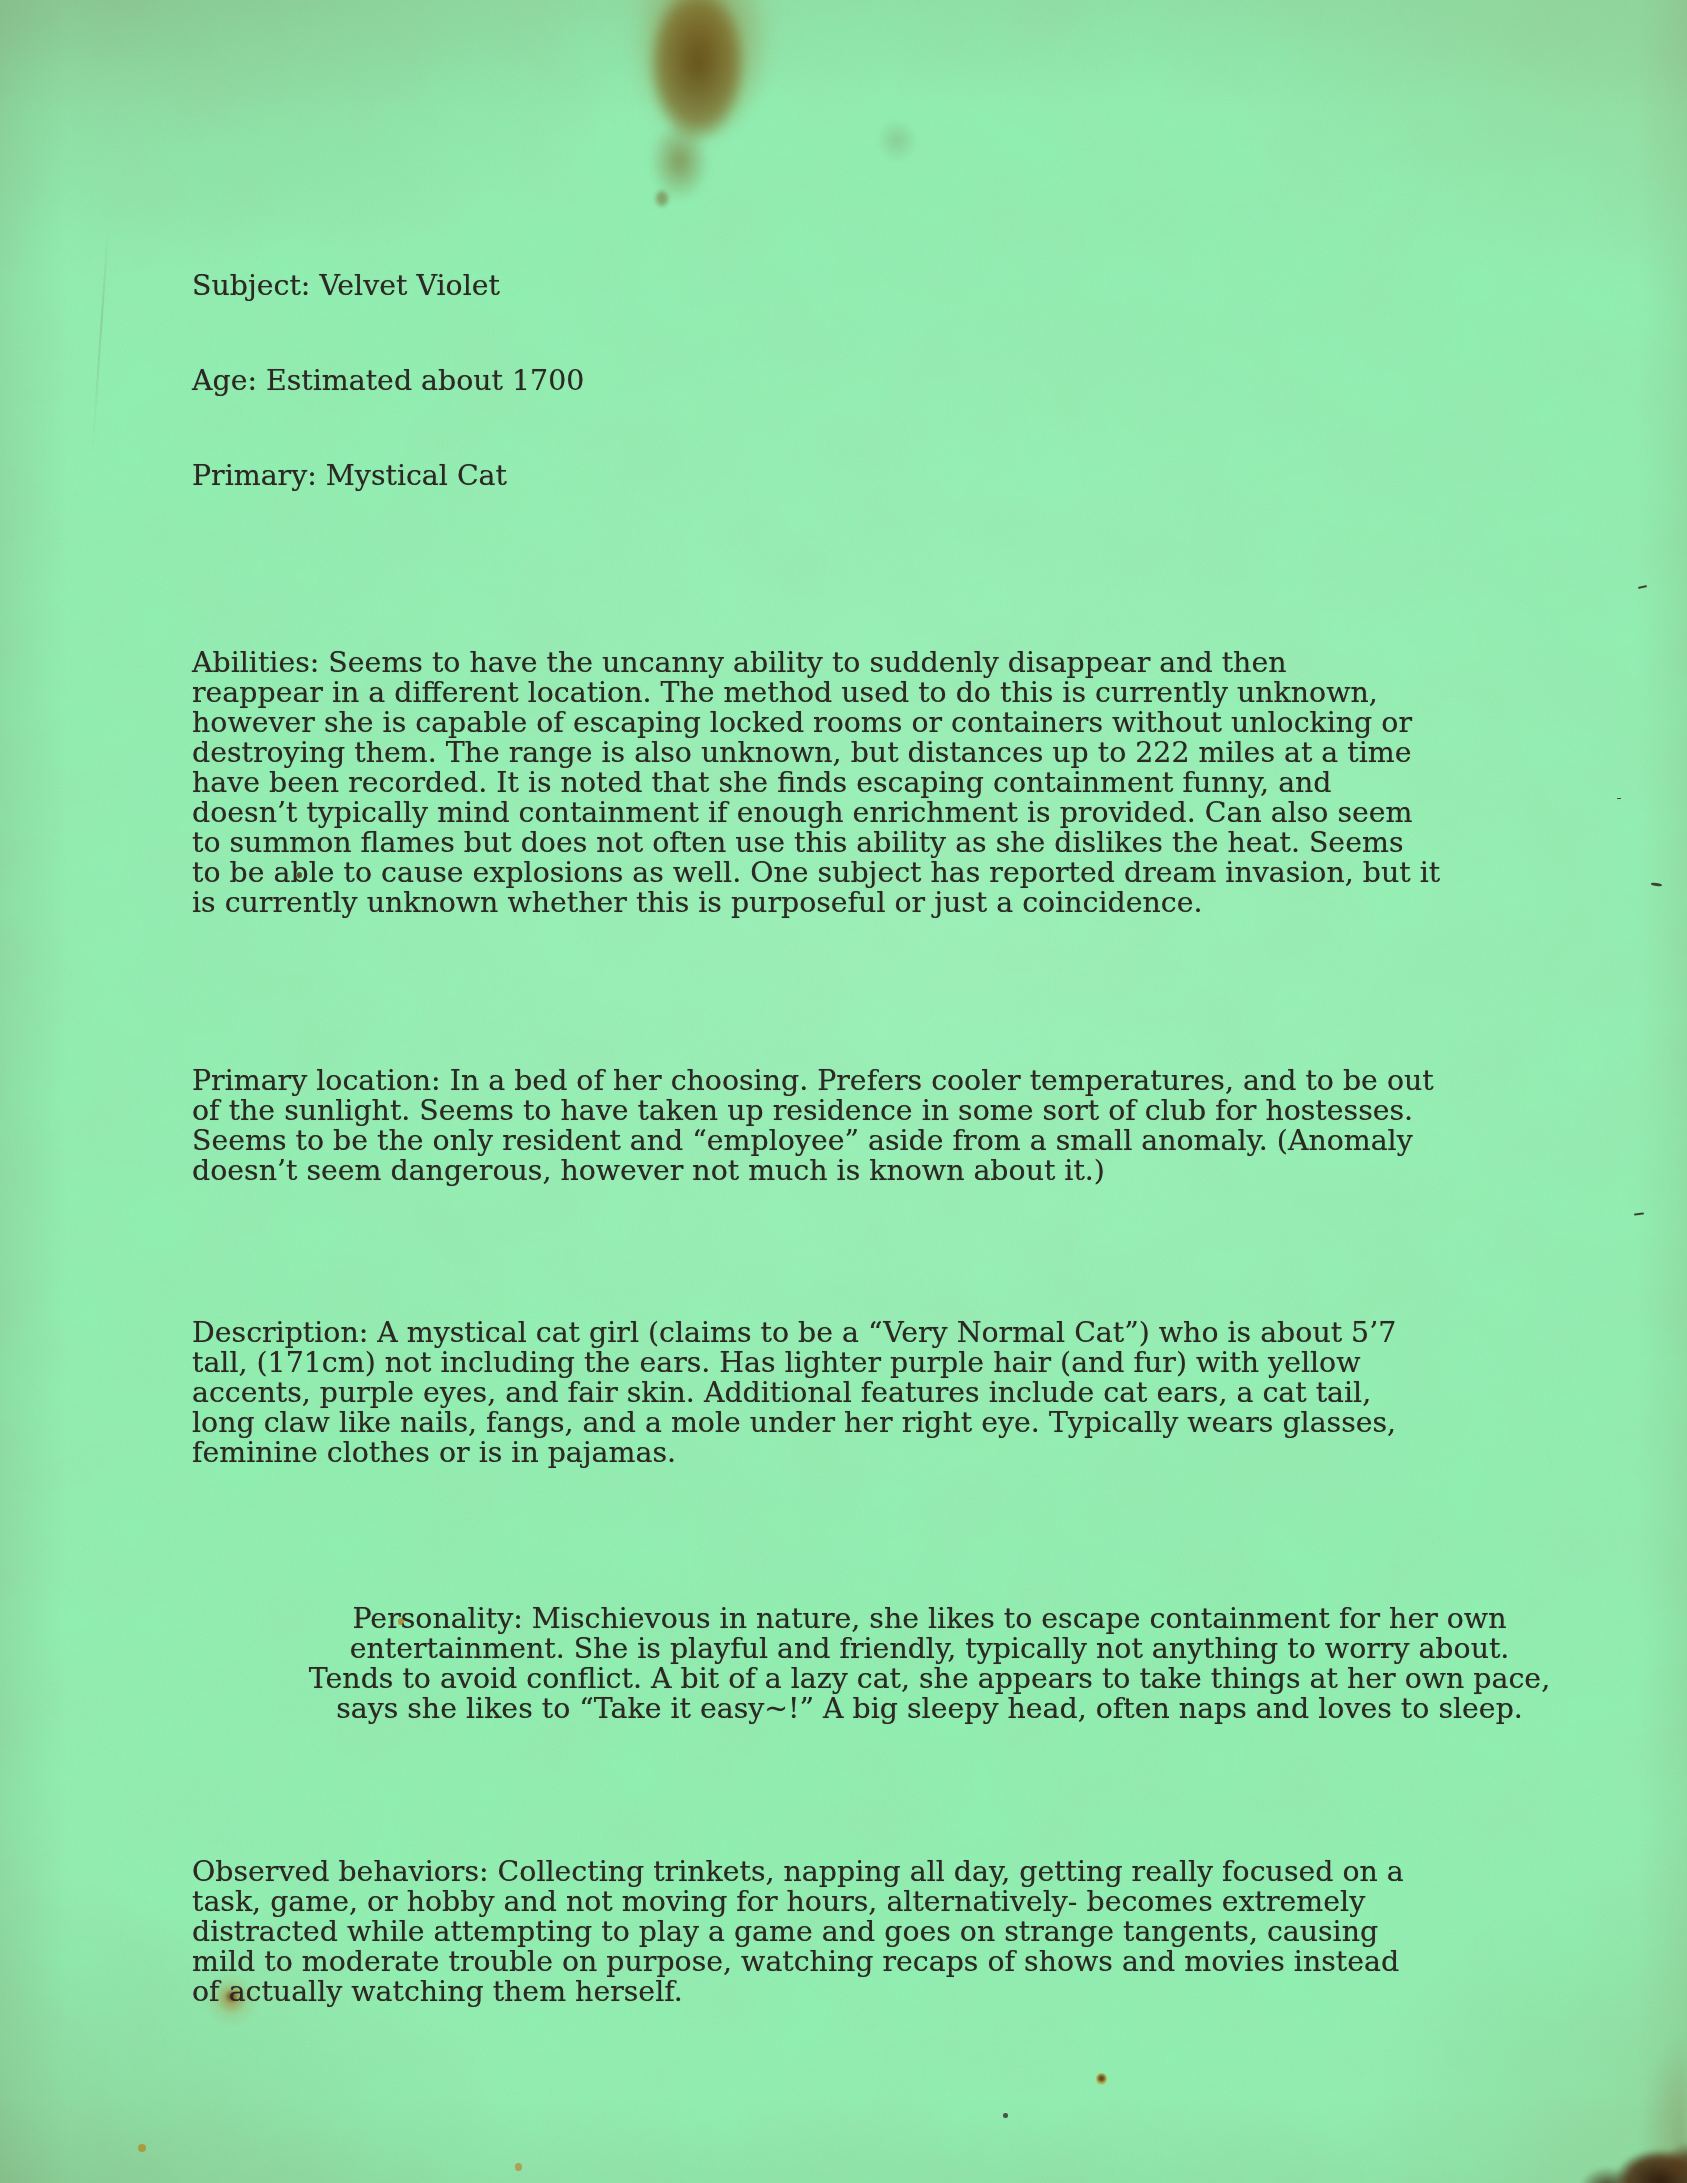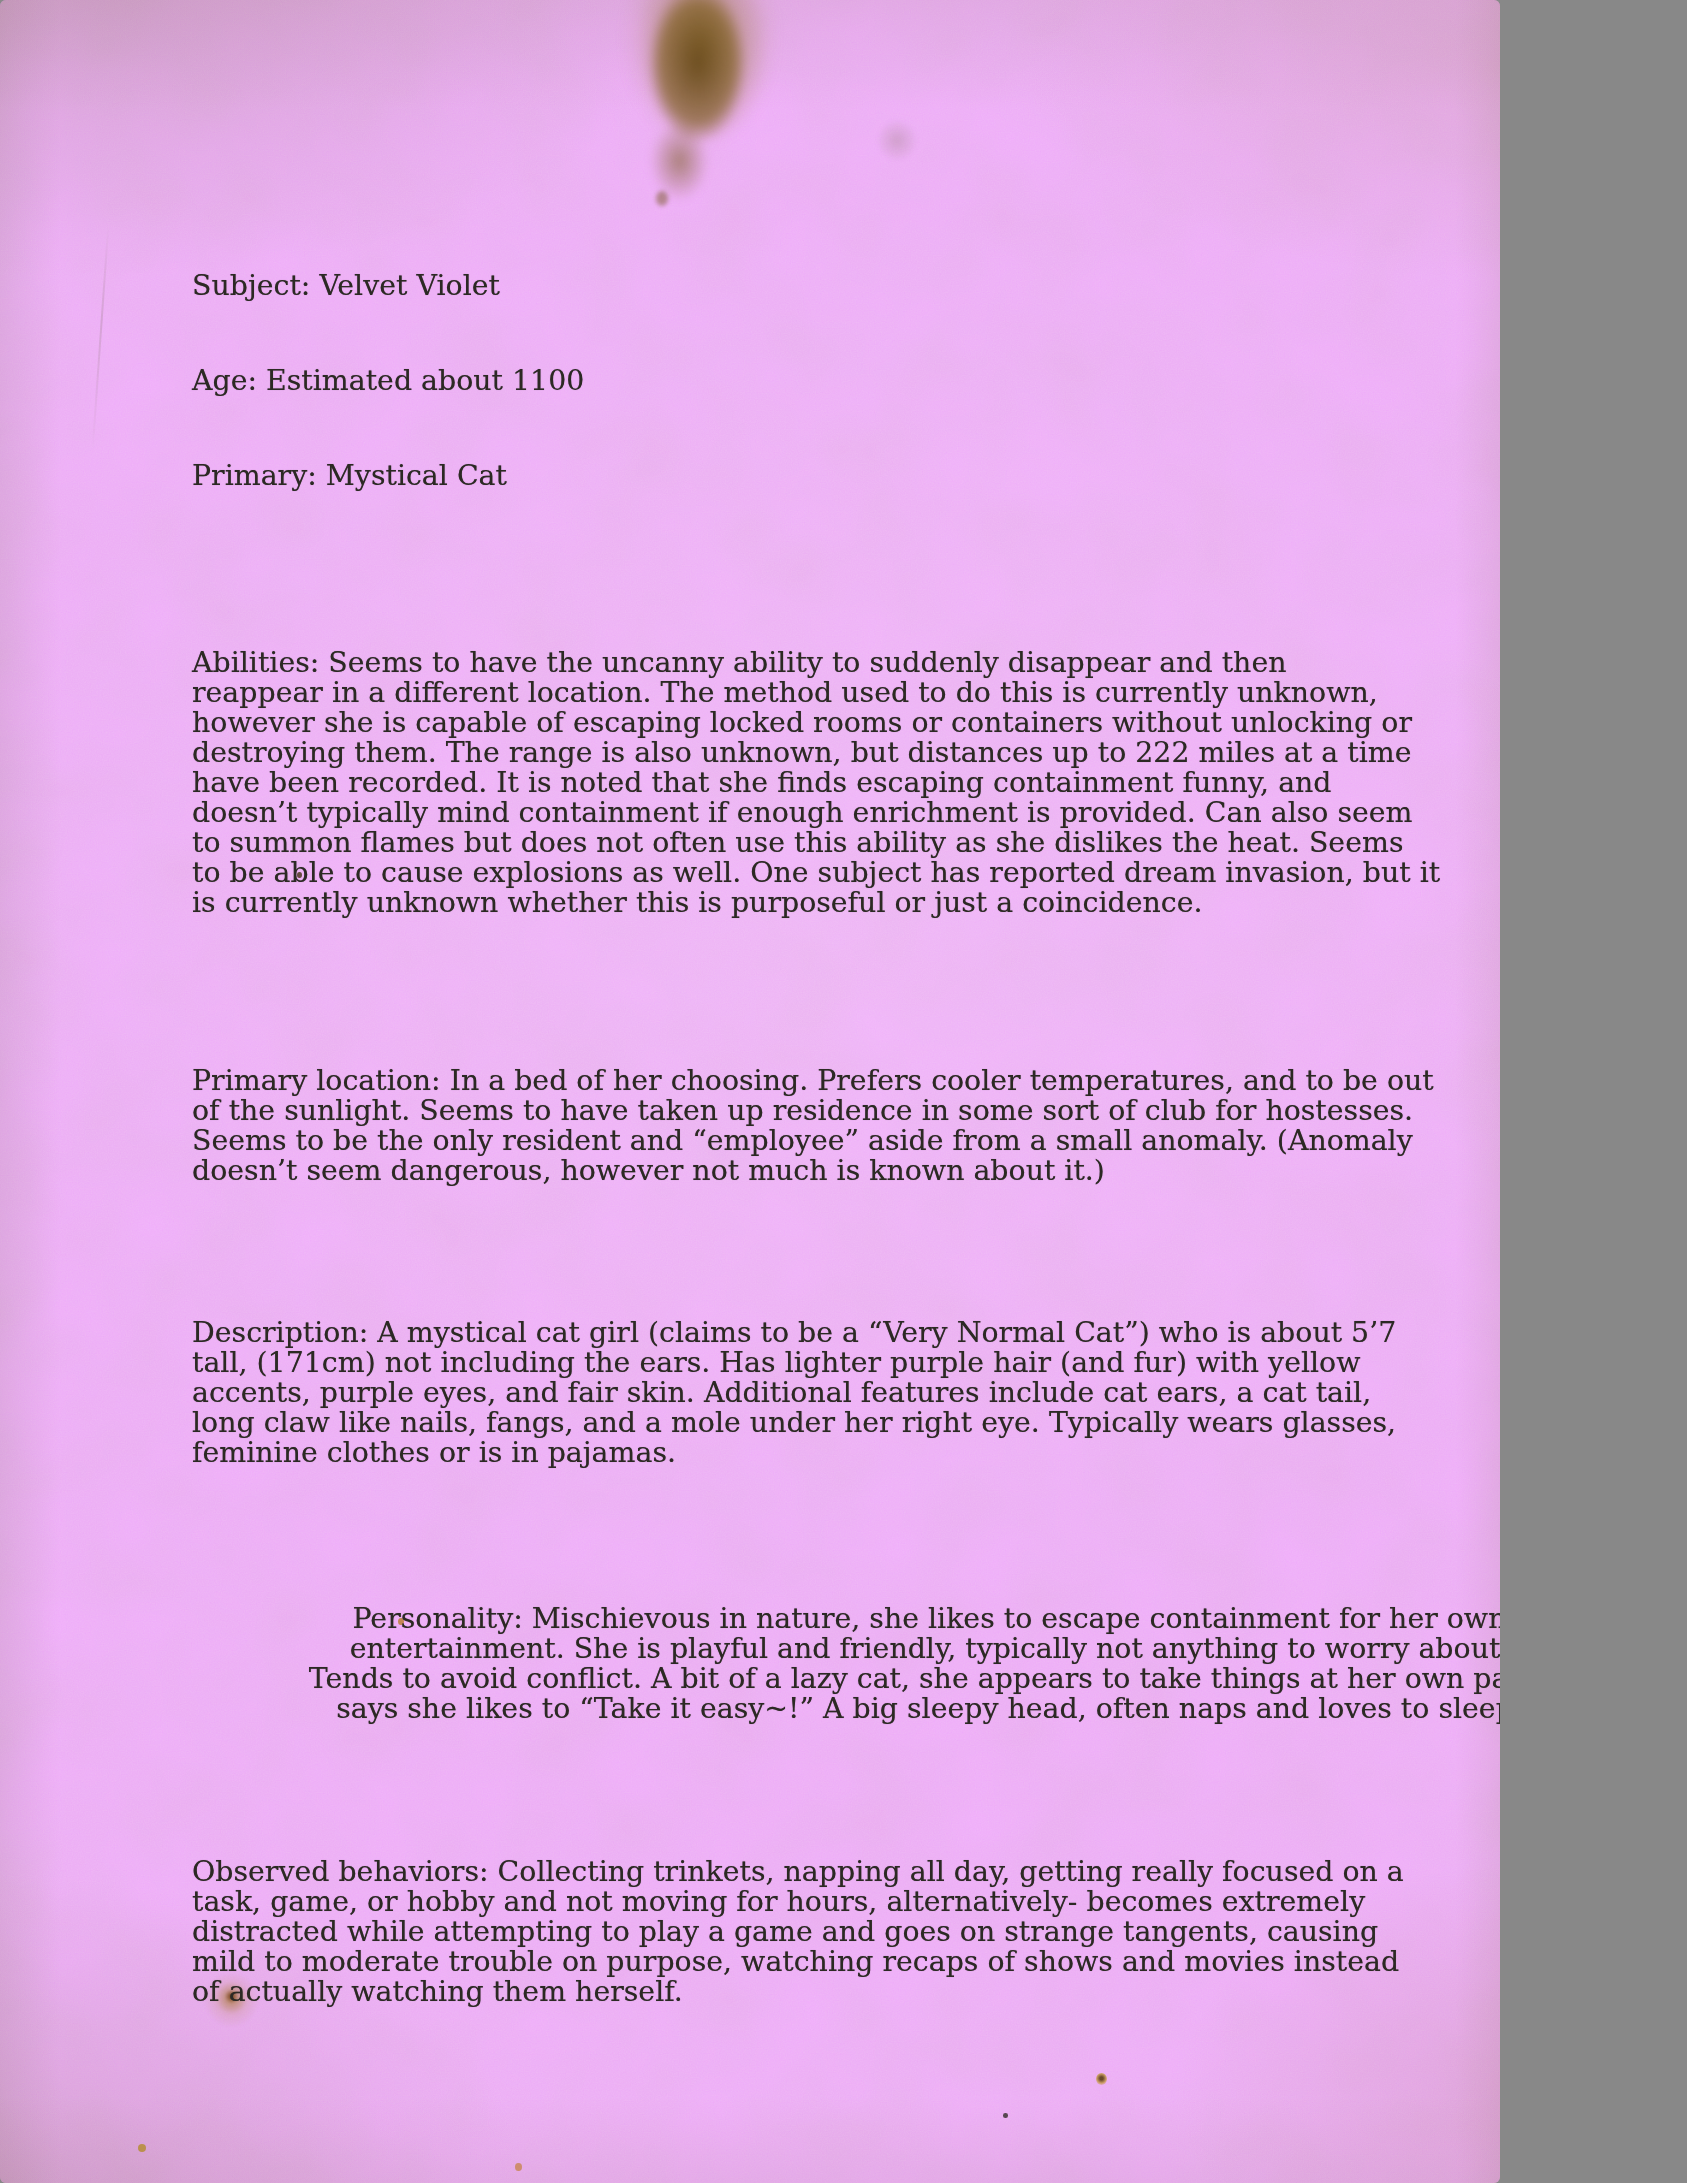--- a/index.html
+++ b/index.html
@@ -1,22 +1,21 @@
 <!DOCTYPE html>
 <html style="font-size:10.6px"><head>
 <meta charset="utf-8">
 <style>
   html,body{margin:0;padding:0;background:#888;}
   .page{
     position:relative;
-    width:1500px;height:2183px;
-    background:#f0abfc;
+    width:1687px;height:2183px;
+    background:#86efac;
     overflow:hidden;
     font-family:"DejaVu Serif","Liberation Serif",serif;
-    border-radius:6px;
   }
   .grain{position:absolute;left:0;top:0;width:1687px;height:2183px;pointer-events:none;}
   .shading{
     position:absolute;left:0;top:0;width:100%;height:100%;pointer-events:none;
     background:
       radial-gradient(1191px 992px at 55% 42%, rgba(255,255,248,0.10), rgba(255,255,248,0) 75%),
       radial-gradient(860px 397px at 6% 0%, rgba(118,104,70,0.20), rgba(118,104,70,0) 70%),
       radial-gradient(662px 298px at 100% 3%, rgba(152,128,78,0.16), rgba(152,128,78,0) 72%),
       radial-gradient(728px 430px at 0% 100%, rgba(112,96,60,0.18), rgba(112,96,60,0) 72%),
       radial-gradient(463px 331px at 100% 96%, rgba(130,90,40,0.12), rgba(130,90,40,0) 70%),
@@ -128,21 +127,21 @@
 
   <div class="speck speck-r1"></div>
   <div class="speck speck-r2"></div>
   <div class="speck speck-r3"></div>
   <div class="speck speck-r4"></div>
 
   <div class="crease"></div>
 
   <div class="content">
     <p class="field">Subject: Velvet Violet</p>
-    <p class="field">Age: Estimated about 1100</p>
+    <p class="field">Age: Estimated about 1700</p>
     <p class="field last">Primary: Mystical Cat</p>
 
     <p class="para para-abilities">Abilities: Seems to have the uncanny ability to suddenly disappear and then
 reappear in a different location. The method used to do this is currently unknown,
 however she is capable of escaping locked rooms or containers without unlocking or
 destroying them. The range is also unknown, but distances up to 222 miles at a time
 have been recorded. It is noted that she finds escaping containment funny, and
 doesn’t typically mind containment if enough enrichment is provided. Can also seem
 to summon flames but does not often use this ability as she dislikes the heat. Seems
 to be able to cause explosions as well. One subject has reported dream invasion, but it

